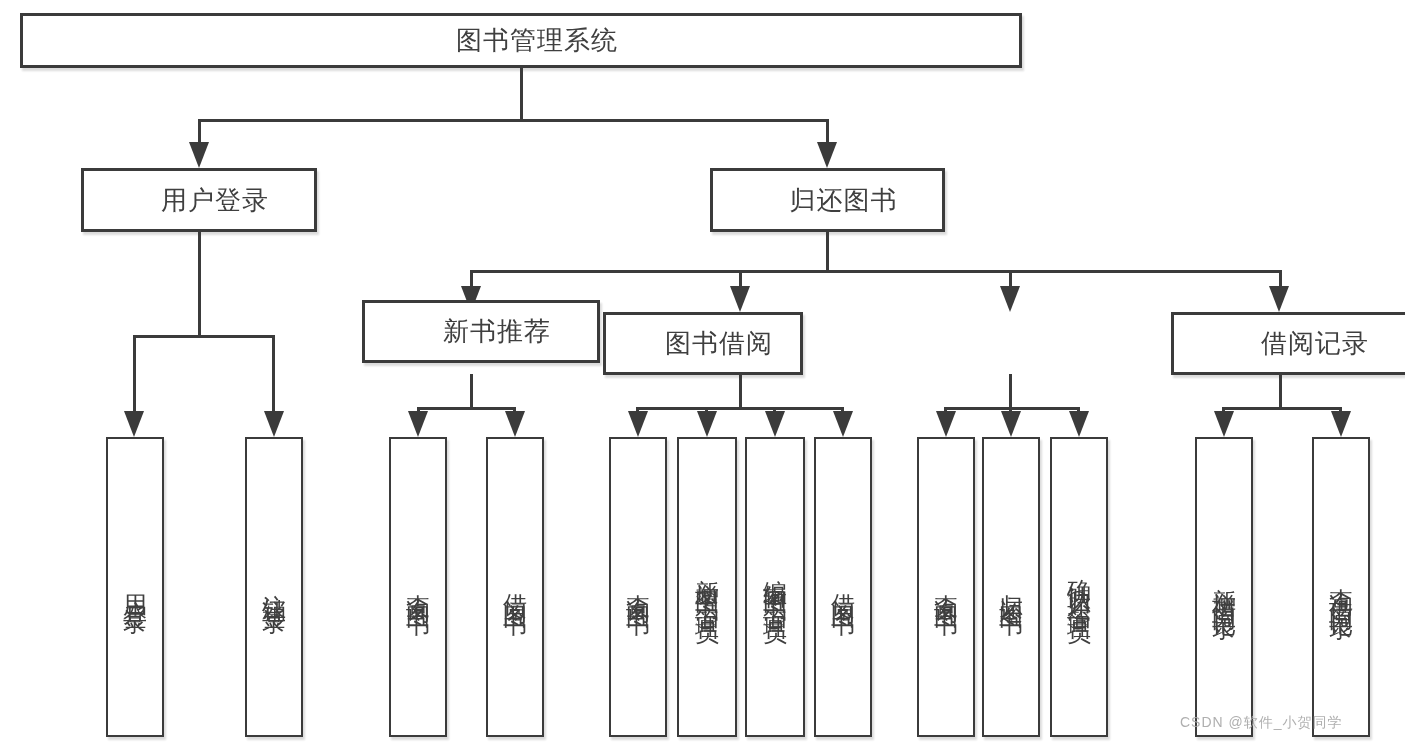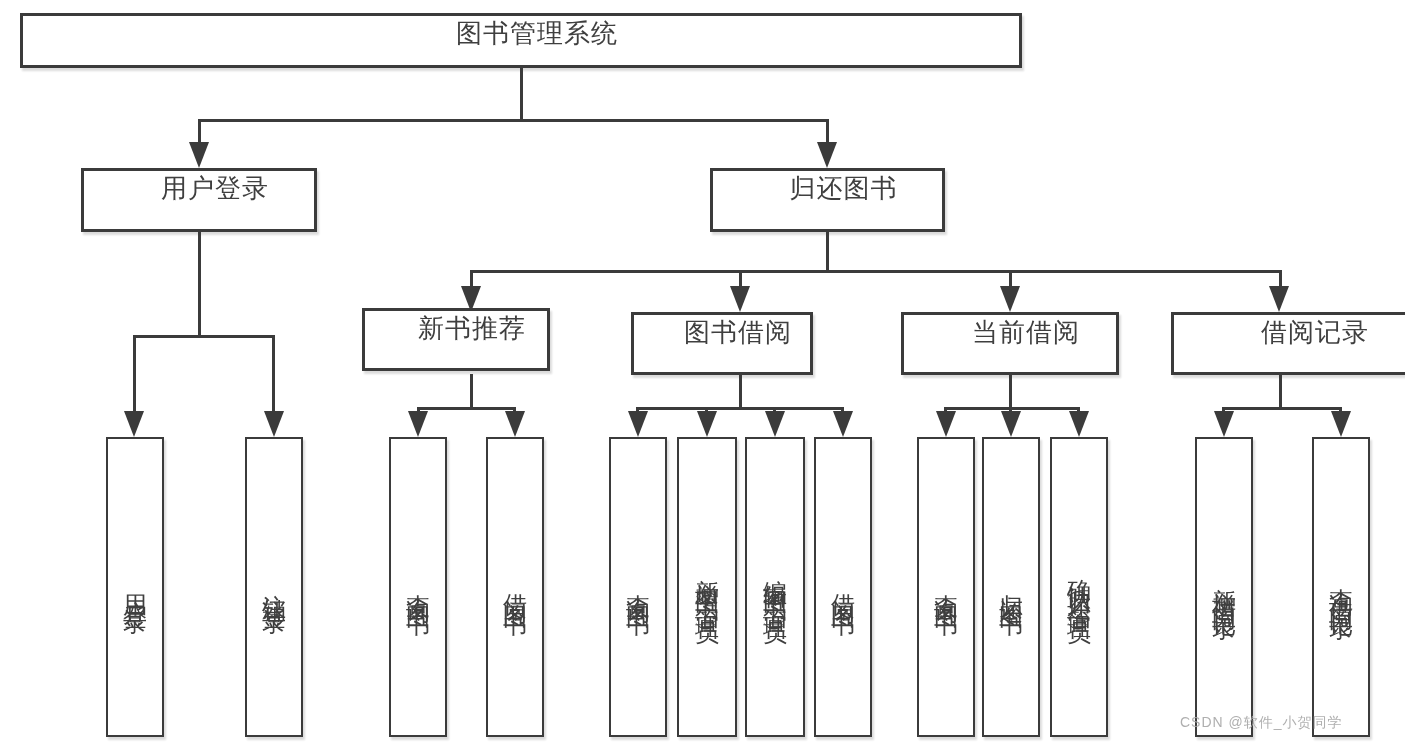--- a/index.html
+++ b/index.html
@@ -8,21 +8,21 @@
     width:1405px;height:747px;
     background:#ffffff;
     font-family:"Liberation Sans",sans-serif;
     overflow:hidden;
   }
   .box{
     position:absolute;
     box-sizing:border-box;
     background:#ffffff;
     border:3px solid #3b3b3b;
-    display:flex;justify-content:center;
+    display:flex;align-items:center;justify-content:center;
     color:#3f3f3f;
     font-size:26px;
     letter-spacing:1px;
     box-shadow:2px 3px 2px rgba(0,0,0,0.14);
     padding-left:32px;
   }
   .leaf{
     border-width:2px;
   }
   .leaf .vtext{
@@ -89,28 +89,25 @@
   <div class="hl" style="left:470px;top:270px;width:811px"></div>
   <div class="vl" style="left:470px;top:270px;height:16px"></div>
   <div class="arr" style="left:461px;top:286px"></div>
   <div class="vl" style="left:739px;top:270px;height:16px"></div>
   <div class="arr" style="left:730px;top:286px"></div>
   <div class="vl" style="left:1009px;top:270px;height:16px"></div>
   <div class="arr" style="left:1000px;top:286px"></div>
   <div class="vl" style="left:1279px;top:270px;height:16px"></div>
   <div class="arr" style="left:1269px;top:286px"></div>
 
-  <div class="box" style="left:362px;top:308px;width:188px;height:63px">
+  <div class="box" style="left:362px;top:300px;width:238px;height:63px">
     <span>新书推荐</span>
   </div>
-  <div class="box" style="left:631px;top:312px;width:182px;height:63px">
+  <div class="box" style="left:603px;top:312px;width:200px;height:63px">
     <span>图书借阅</span>
-  </div>
-  <div class="box" style="left:901px;top:312px;width:218px;height:63px">
-    <span>当前借阅</span>
   </div>
   <div class="box" style="left:1171px;top:312px;width:256px;height:63px">
     <span>借阅记录</span>
   </div>
 
   <div class="vl" style="left:470px;top:374px;height:33px"></div>
   <div class="hl" style="left:417px;top:407px;width:99px"></div>
   <div class="vl" style="left:417px;top:407px;height:6px"></div>
   <div class="arr" style="left:408px;top:411px"></div>
   <div class="vl" style="left:513px;top:407px;height:6px"></div>

